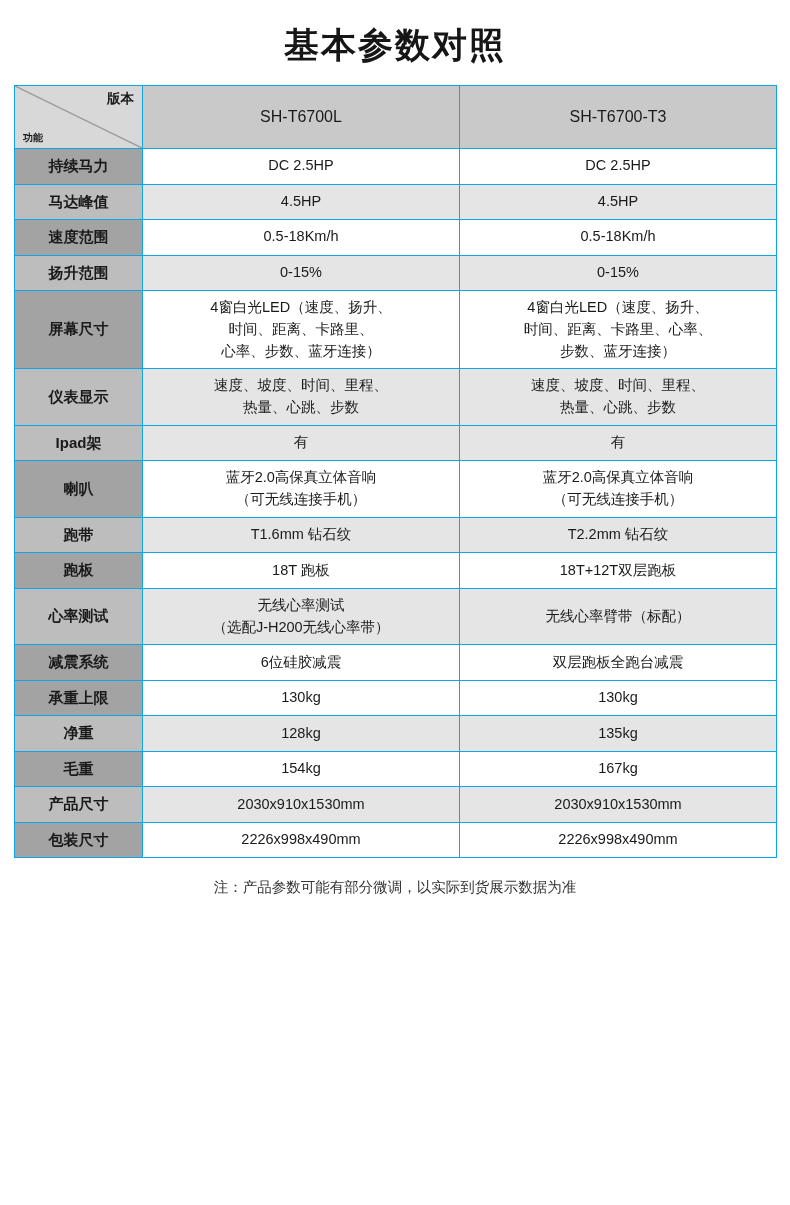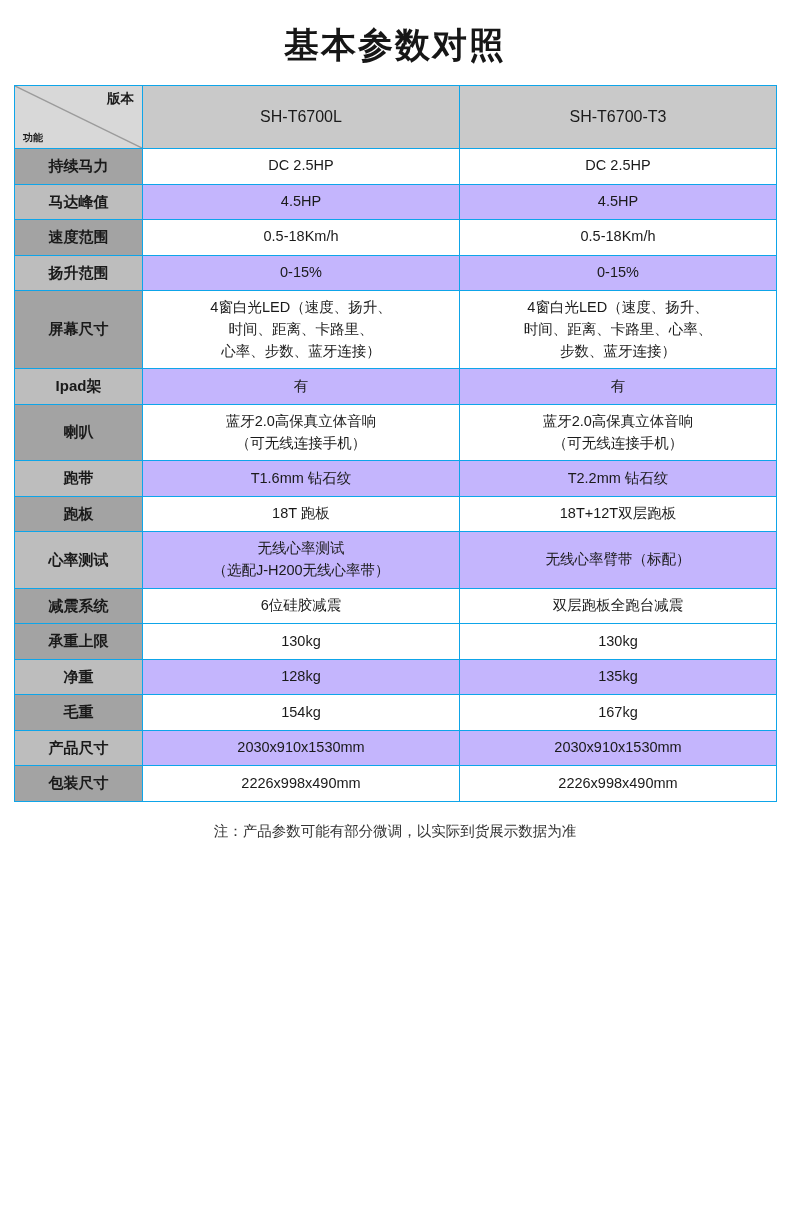--- a/index.html
+++ b/index.html
@@ -42,21 +42,21 @@
     text-align: center;
     vertical-align: middle;
     padding: 6px 4px;
     line-height: 1.5;
   }
   col.c-feature { width: 128px; }
   col.c-a { width: 317px; }
   col.c-b { width: 317px; }
 
   
-  tr.shaded td { background: #c4b5fd; }
+  tr.shaded td { background: #e5e5e5; }
   tr.plain td { background: #ffffff; }
 
   td.feature {
     font-weight: bold;
     font-size: 15px;
   }
   tr.shaded td.feature { background: #bdbdbd; }
   tr.plain td.feature { background: #a3a3a3; }
 
   
@@ -170,20 +170,31 @@
             <span class="multi">时间、距离、卡路里、</span>
             <span class="multi">心率、步数、蓝牙连接）</span>
           </td>
           <td>
             <span class="multi">4窗白光LED（速度、扬升、</span>
             <span class="multi">时间、距离、卡路里、心率、</span>
             <span class="multi">步数、蓝牙连接）</span>
           </td>
         </tr>
         <tr class="shaded">
+          <td class="feature">仪表显示</td>
+          <td>
+            <span class="multi">速度、坡度、时间、里程、</span>
+            <span class="multi">热量、心跳、步数</span>
+          </td>
+          <td>
+            <span class="multi">速度、坡度、时间、里程、</span>
+            <span class="multi">热量、心跳、步数</span>
+          </td>
+        </tr>
+        <tr class="shaded">
           <td class="feature">Ipad架</td>
           <td>
             <span class="multi">有</span>
           </td>
           <td>
             <span class="multi">有</span>
           </td>
         </tr>
         <tr class="plain">
           <td class="feature">喇叭</td>

